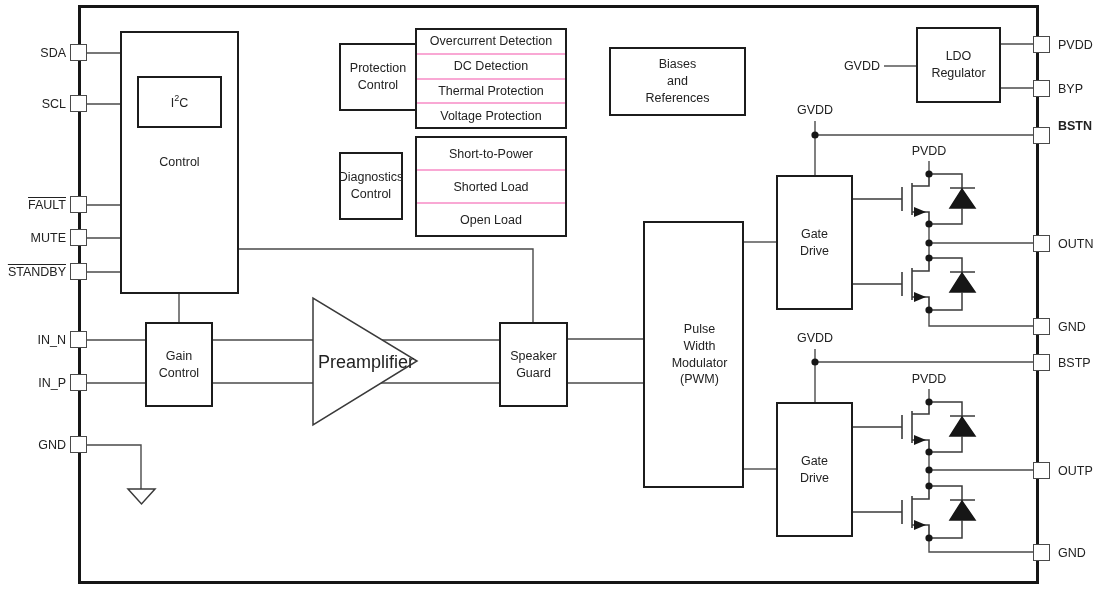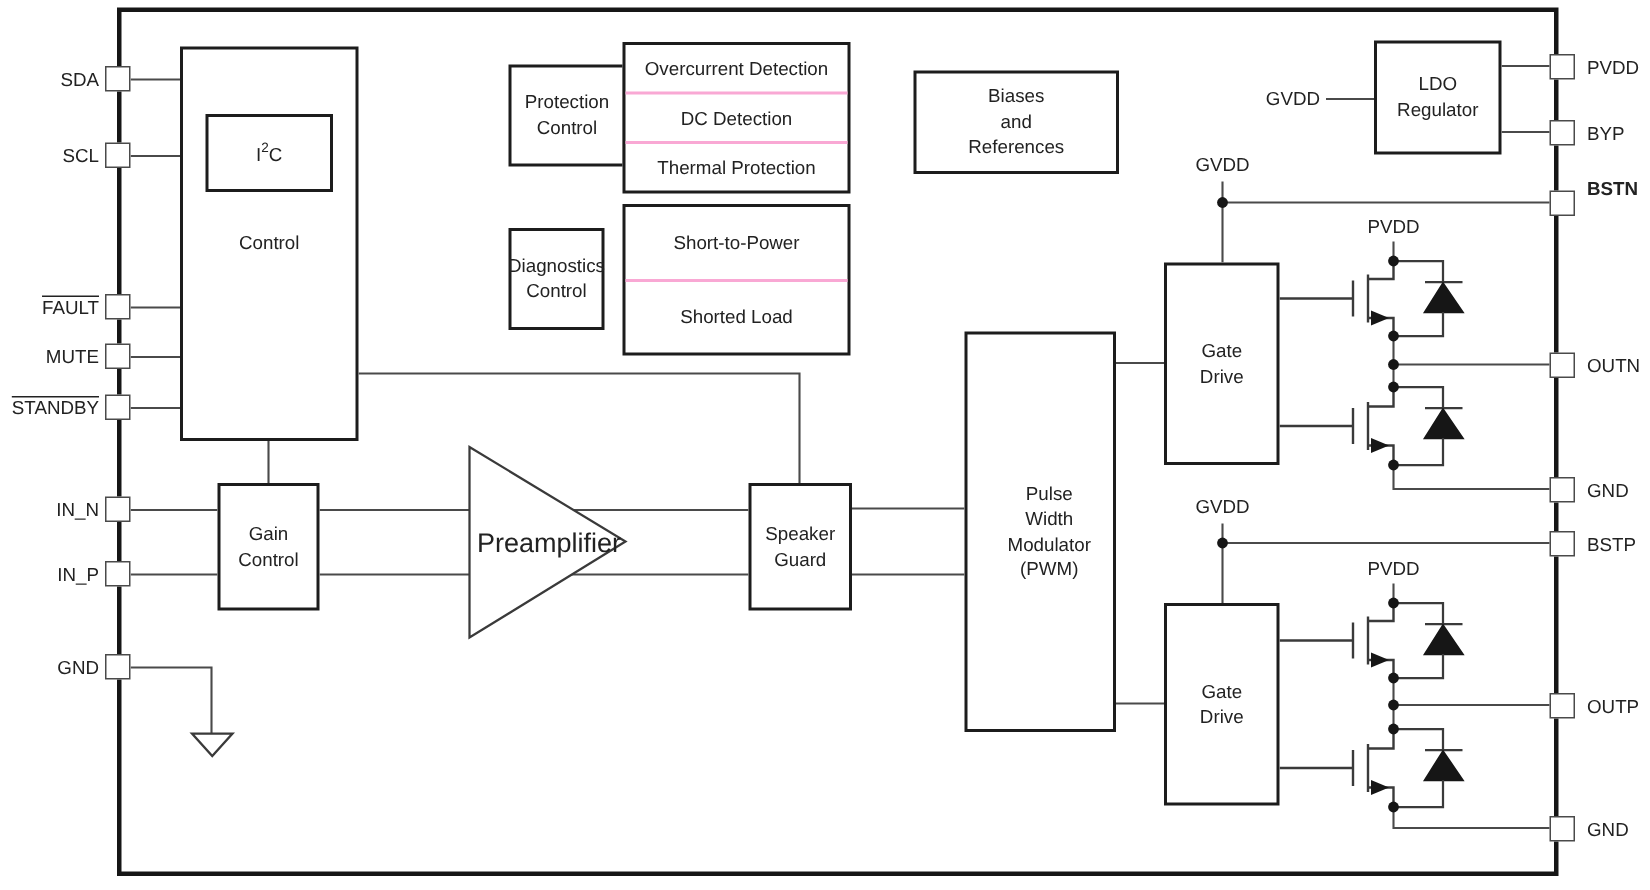--- a/index.html
+++ b/index.html
@@ -186,29 +186,31 @@
   </div>
 
   <div class="block" style="left:339px;top:43px;width:78px;height:68px;">
     <span class="blabel">Protection
 Control</span>
   </div>
   <div class="listbox" style="left:415px;top:28px;width:152px;height:101px;">
     <div class="listrow">Overcurrent Detection</div>
     <div class="listrow">DC Detection</div>
     <div class="listrow">Thermal Protection</div>
+    <div class="listrow">Voltage Protection</div>
   </div>
 
   <div class="block" style="left:339px;top:152px;width:64px;height:68px;">
     <span class="blabel">Diagnostics
 Control</span>
   </div>
   <div class="listbox" style="left:415px;top:136px;width:152px;height:101px;">
     <div class="listrow">Short-to-Power</div>
     <div class="listrow">Shorted Load</div>
+    <div class="listrow">Open Load</div>
   </div>
 
   <div class="block" style="left:609px;top:47px;width:137px;height:69px;">
     <span class="blabel">Biases
 and
 References</span>
   </div>
   <div class="block" style="left:916px;top:27px;width:85px;height:76px;">
     <span class="blabel">LDO
 Regulator</span>

